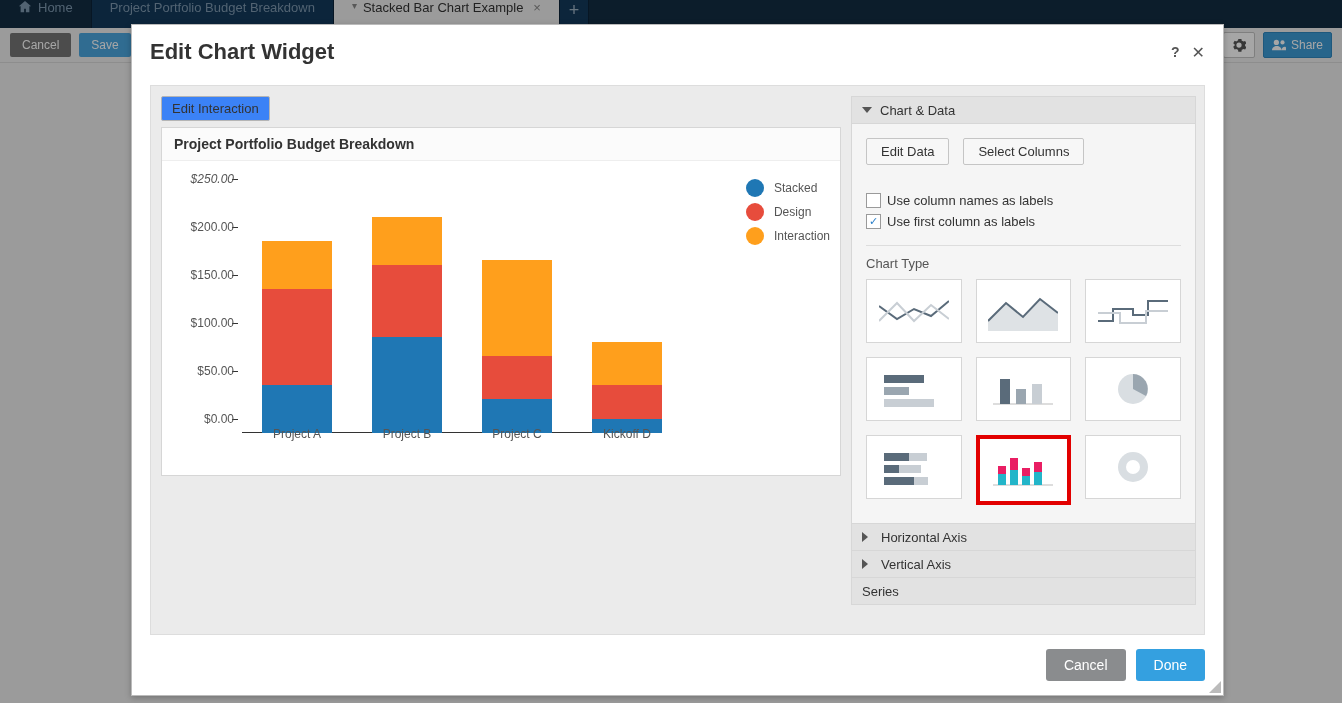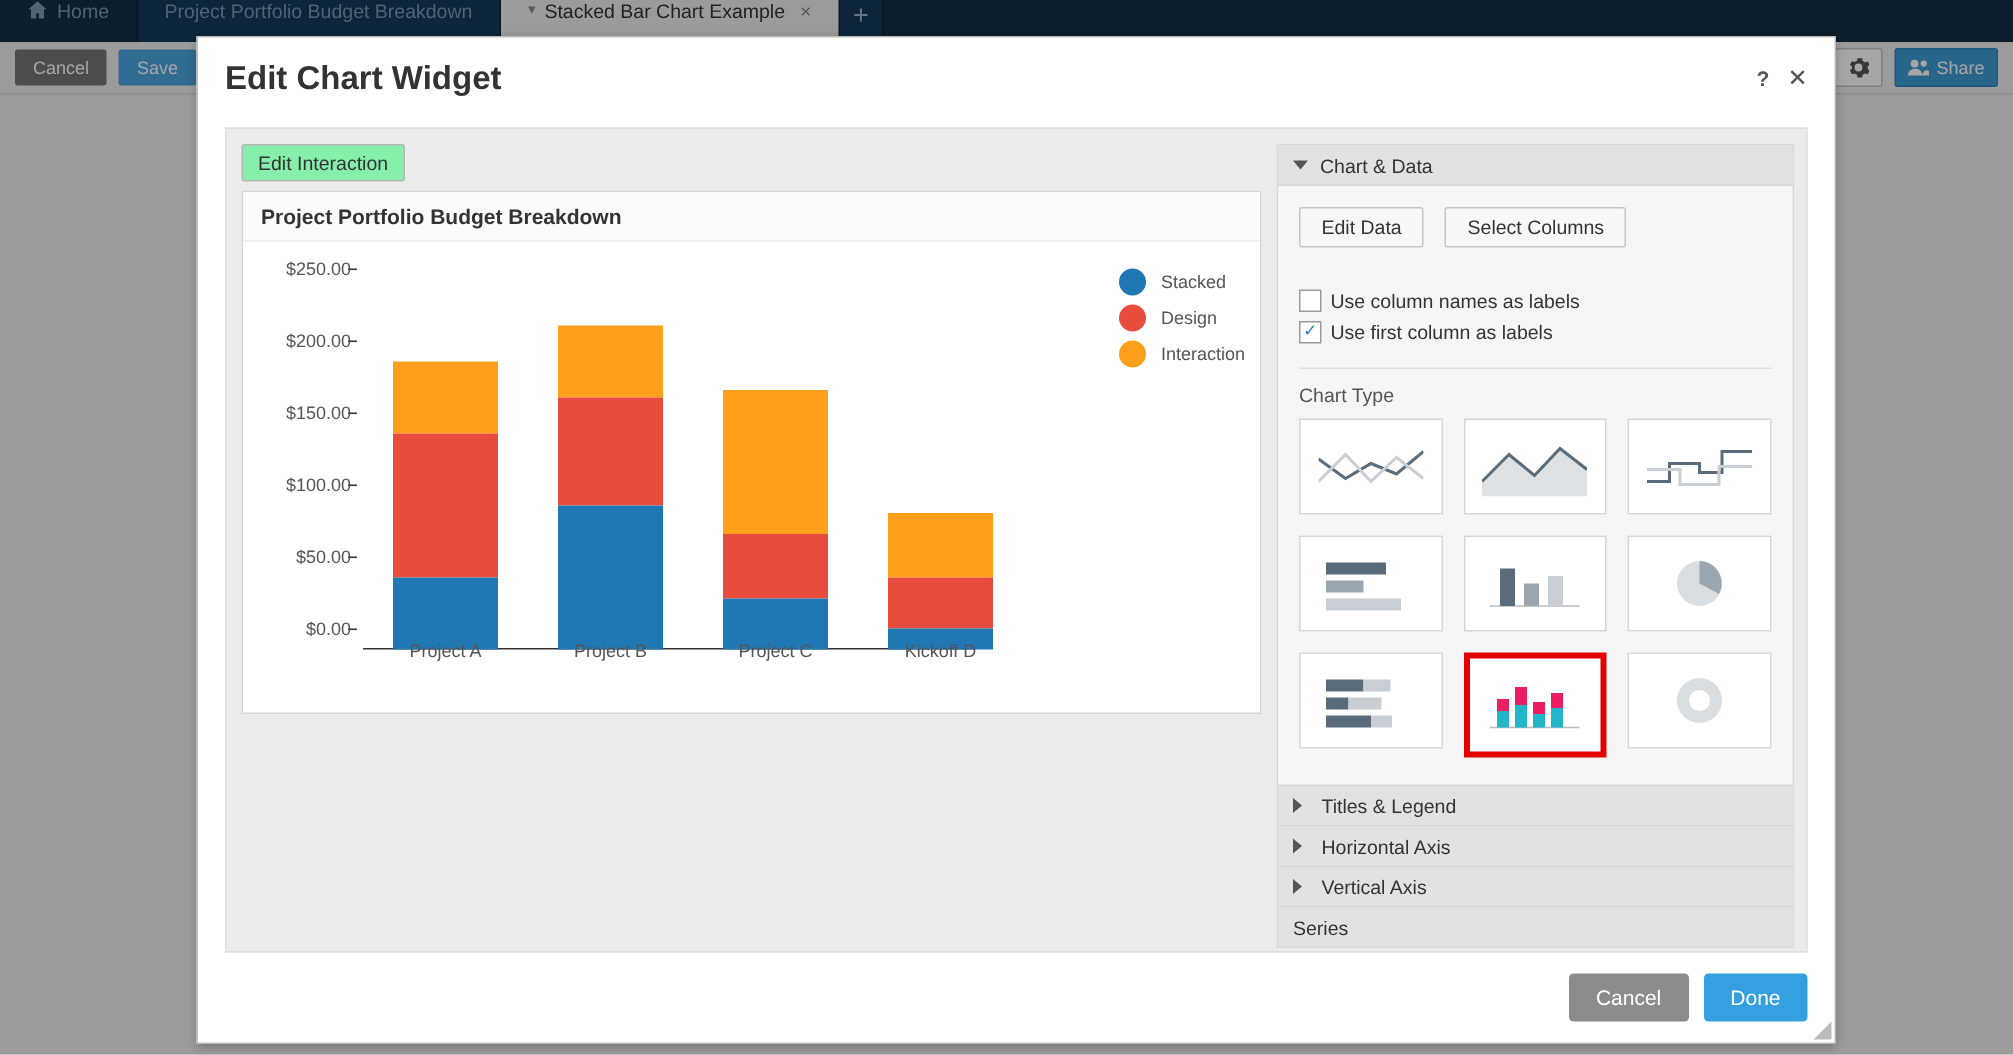--- a/index.html
+++ b/index.html
@@ -33,21 +33,21 @@
   .modal .mfoot{position:absolute;bottom:0;left:0;right:0;height:60px;display:flex;align-items:center;justify-content:flex-end;padding:0 18px}
   .modal .mfoot .btn{height:32px;border:none;border-radius:3px;padding:0 18px;font-size:14px;margin-left:10px;cursor:pointer}
   .modal .mfoot .btn.cancel{background:#8a8c8e;color:#fff}
   .modal .mfoot .btn.done{background:#34a0e0;color:#fff}
   .resize{position:absolute;right:2px;bottom:2px;width:14px;height:14px}
   .resize::before{content:"";position:absolute;right:0;bottom:0;width:0;height:0;border-right:12px solid #bbb;border-top:12px solid transparent}
 
   
   .mbody .left{flex:0 0 680px;padding:10px 10px 10px 10px}
   .mbody .right{flex:1;padding:10px 8px 0 0;overflow:auto}
-  .ebtn{background:#86efac;border:1px solid #b5b5b5;border-radius:2px;font-size:13px;color:#333;padding:4px 10px;cursor:pointer}
+  .ebtn{background:#3b82f6;border:1px solid #b5b5b5;border-radius:2px;font-size:13px;color:#333;padding:4px 10px;cursor:pointer}
   .card{margin-top:6px;background:#fff;border:1px solid #d6d6d6}
   .card .ctitle{background:#fbfbfb;border-bottom:1px solid #eee;font-weight:bold;font-size:14px;padding:8px 12px}
   .card .chartwrap{position:relative;height:300px;padding:10px 10px 4px 10px}
 
   
   .axis-label{position:absolute;font-size:12px;color:#555;text-align:right;width:50px}
   .plot{position:absolute;left:80px;right:190px;top:18px;bottom:42px;}
   .tick{position:absolute;left:-10px;width:6px;border-top:1px solid #333}
   .baseline{position:absolute;left:0;right:0;bottom:0;border-top:1px solid #333}
   .barstack{position:absolute;bottom:0;width:70px}
@@ -173,21 +173,21 @@
               <div class="lr">
                 <span class="dot" style="background: rgb(255, 159, 28);"></span>
                 <span>Interaction</span>
               </div>
             </div>
         <div class="axis-label" style="left: 22px; top: 251px;">$0.00</div>
             <div class="axis-label" style="left: 22px; top: 203px;">$50.00</div>
             <div class="axis-label" style="left: 22px; top: 155px;">$100.00</div>
             <div class="axis-label" style="left: 22px; top: 107px;">$150.00</div>
             <div class="axis-label" style="left: 22px; top: 59px;">$200.00</div>
-            <div class="axis-label" style="left: 22px; top: 11px;">$250.00</div>
+            <div class="axis-label" style="left: 22px; top: 11px; font-style: italic;">$250.00</div>
             <div class="catlabel" style="left: 90px; top: 266px;">Project A</div>
             <div class="catlabel" style="left: 200px; top: 266px;">Project B</div>
             <div class="catlabel" style="left: 310px; top: 266px;">Project C</div>
             <div class="catlabel" style="left: 420px; top: 266px;">Kickoff D</div>
           </div>
       </div>
     </div>
 
     <div class="right">
       <div class="acc">
@@ -277,24 +277,20 @@
                 <svg viewBox="0 0 70 40">
                   <circle cx="35" cy="20" r="15" fill="#d9dee2"></circle>
                   <circle cx="35" cy="20" r="7" fill="#fff"></circle>
                 </svg>
               </div>
           </div>
         </div>
 
         <div class="acc-h closed">
             <span class="tri"></span>
-            <span>Titles &amp; Legend</span>
-          </div>
-        <div class="acc-h closed">
-            <span class="tri"></span>
             <span>Horizontal Axis</span>
           </div>
         <div class="acc-h closed">
             <span class="tri"></span>
             <span>Vertical Axis</span>
           </div>
         <div class="acc-h closed">
             <span>Series</span>
           </div>
       </div>

